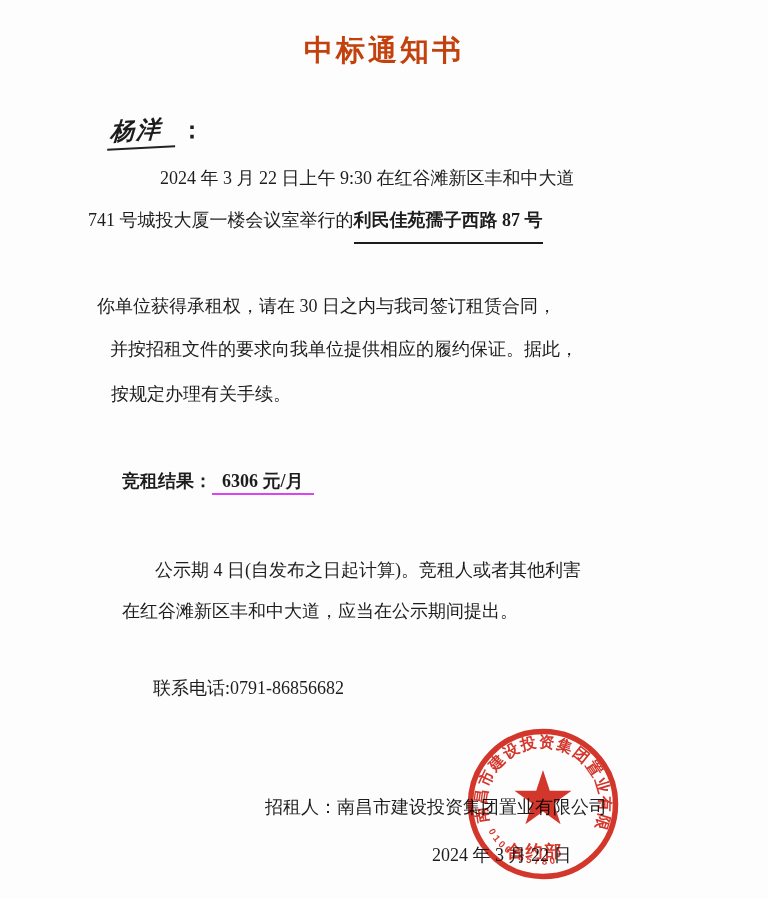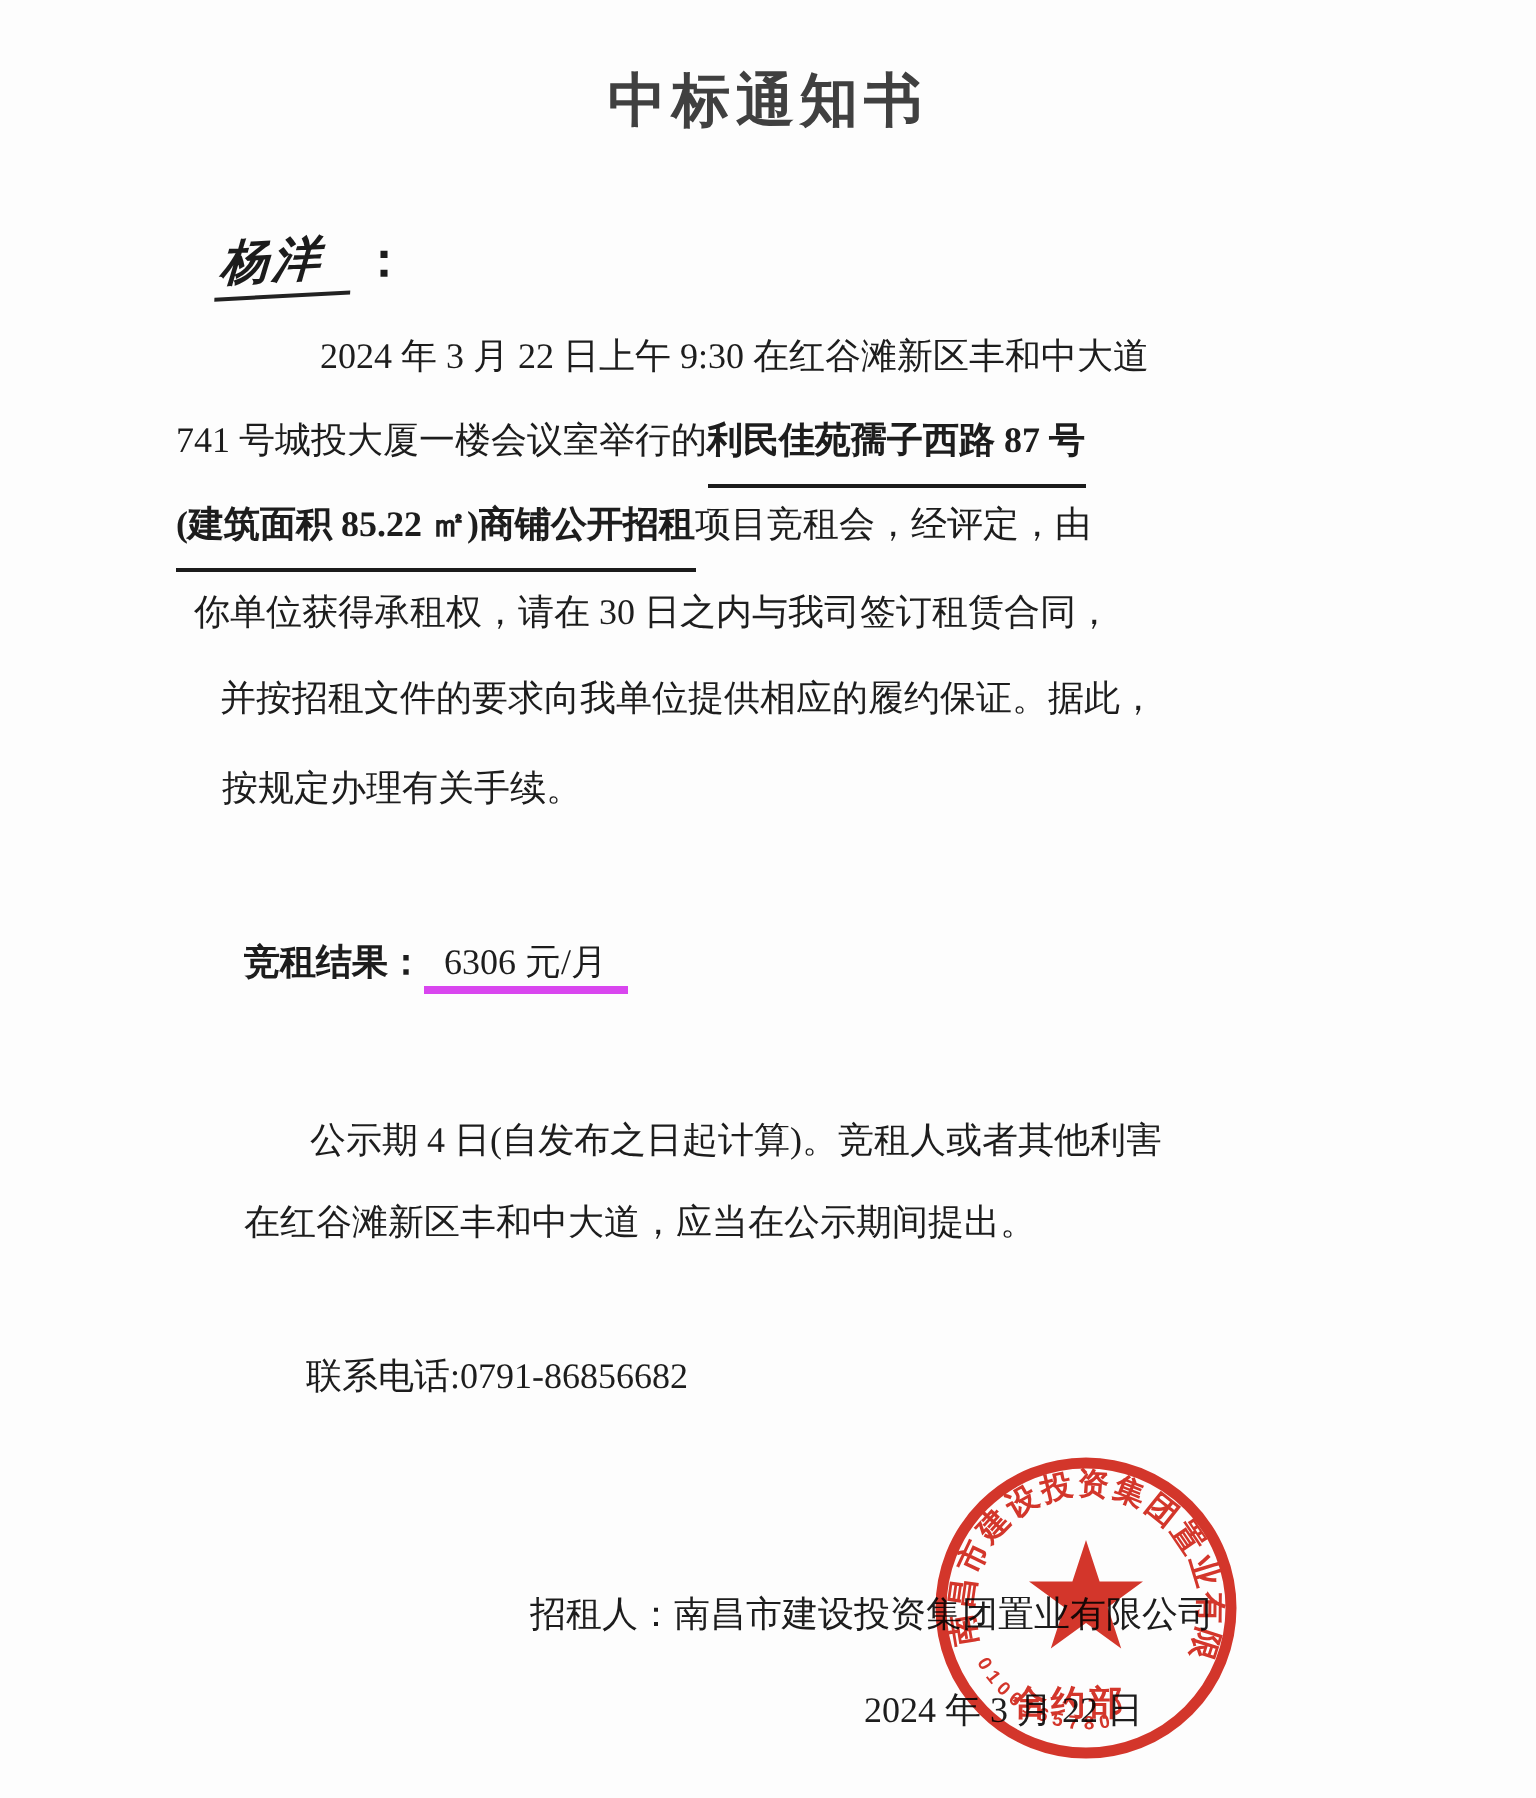--- a/index.html
+++ b/index.html
@@ -22,21 +22,21 @@
     white-space:pre;
     color:#1d1d1d;
   }
   .doc-title{
     position:absolute;
     top:31px;left:0;right:0;
     text-align:center;
     font-size:29px;
     font-weight:bold;
     letter-spacing:3px;
-    color:#404040;
+    color:#c2410c;
   }
   .addressee{
     position:absolute;
     top:114px;left:108px;
     font-size:24px;
     font-weight:bold;
   }
   .addressee .name{
     display:inline-block;
     border-bottom:2px solid #222;
@@ -49,22 +49,22 @@
     margin-left:4px;
     font-style:normal;
   }
   .u-bold{
     font-weight:bold;
     border-bottom:2px solid #1c1c1c;
     padding-bottom:12px;
   }
   .result-label{font-weight:bold;}
   .result-value{
-    font-weight:normal;
-    border-bottom:4px solid #d946ef;
+    font-weight:bold;
+    border-bottom:2px solid #d946ef;
     padding:0 10px 2px 10px;
   }
   .seal{
     position:absolute;
     left:433px;top:694px;
     width:220px;height:220px;
     mix-blend-mode:multiply;
     opacity:.93;
   }
   .seal text{
@@ -80,21 +80,20 @@
   <div class="doc-title">中标通知书</div>
 
   <div class="addressee">
     <span class="name">杨洋</span><span class="colon">：</span>
   </div>
 
   <div class="line" style="top:163px;left:160px;">2024 年 3 月 22 日上午 9:30 在红谷滩新区丰和中大道</div>
 
   <div class="line" style="top:205px;left:88px;"><span>741 号城投大厦一楼会议室举行的</span><span class="u-bold">利民佳苑孺子西路 87 号</span></div>
 
-  <div class="line" style="top:247px;left:88px;"><span class="u-bold">(建筑面积 85.22 ㎡)商铺公开招租</span><span>项目竞租会，经评定，由</span></div>
 
   <div class="line" style="top:291px;left:97px;">你单位获得承租权，请在 30 日之内与我司签订租赁合同，</div>
 
   <div class="line" style="top:334px;left:110px;">并按招租文件的要求向我单位提供相应的履约保证。据此，</div>
 
   <div class="line" style="top:379px;left:111px;">按规定办理有关手续。</div>
 
   <div class="line" style="top:466px;left:122px;"><span class="result-label">竞租结果：</span><span class="result-value">6306 元/月</span></div>
 
   <div class="line" style="top:555px;left:155px;">公示期 4 日(自发布之日起计算)。竞租人或者其他利害</div>

